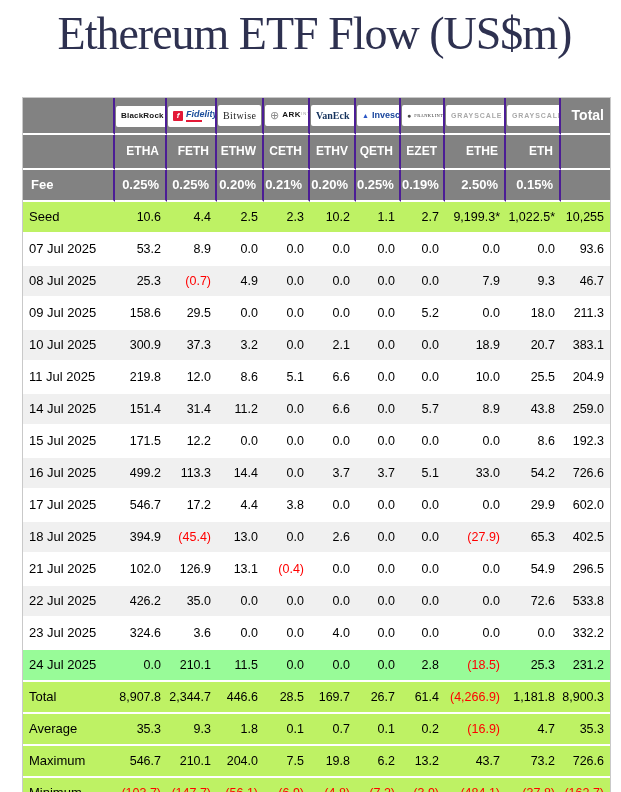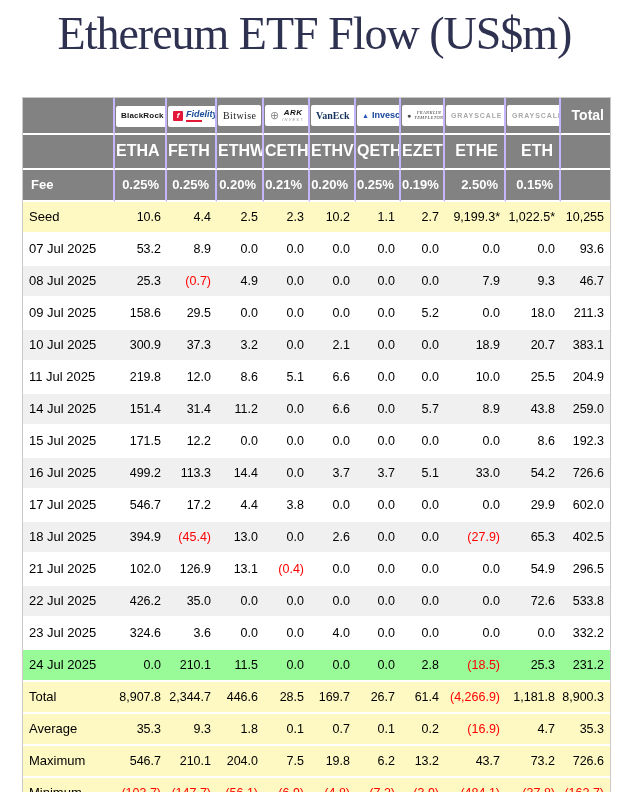--- a/index.html
+++ b/index.html
@@ -22,29 +22,29 @@
     border-spacing:0;
     table-layout:fixed;
     width:587px;
     border:1px solid #c9c9c9;
   }
   th, td { overflow:hidden; white-space:nowrap; vertical-align:middle; }
 
   
   thead th {
     background:#828282;
-    border-right:2px solid #c4b5fd;
+    border-right:2px solid #4c1d95;
     border-bottom:2px solid #ffffff;
     font-weight:bold;
     color:#ffffff;
   }
   thead th:last-child { border-right:none; }
   tr.logo-row th { height:33px; text-align:center; }
   tr.logo-row th.total-header { text-align:right; font-size:14px; padding-right:6px; }
-  tr.ticker-row th { height:31px; font-size:16px; text-align:right; padding-right:6px; }
+  tr.ticker-row th { height:31px; font-size:12px; text-align:right; padding-right:6px; }
   tr.fee-row th { height:28px; font-size:13px; text-align:right; padding-right:6px; }
   tr.fee-row th.fee-label { text-align:left; padding-left:8px; }
 
   
   .logo-box {
     background:#ffffff;
     border-radius:2px;
     display:inline-flex;
     align-items:center;
     justify-content:center;
@@ -55,35 +55,35 @@
   }
   .logo-blackrock .lg-text { font-size:8px; font-weight:bold; color:#141414; letter-spacing:.2px; }
   .logo-bitwise .lg-text { font-family:"Liberation Serif",serif; font-size:10px; font-weight:400; color:#1e1e1e; letter-spacing:.4px; }
   .logo-vaneck .lg-text { font-family:"Liberation Serif",serif; font-size:10px; font-weight:bold; color:#15325c; }
   .logo-grayscale .lg-text, .logo-grayscale2 .lg-text { font-size:7px; font-weight:bold; color:#a9a9a9; letter-spacing:.9px; }
   .fid-icon { width:10px; height:10px; background:#e31937; color:#fff; font-weight:bold; font-style:italic; font-size:8px; display:inline-flex; align-items:center; justify-content:center; border-radius:1px; }
   .fid-wrap { display:inline-flex; flex-direction:column; align-items:flex-start; }
   .fid-text { font-size:9px; font-weight:bold; font-style:italic; color:#1b4e9b; }
   .fid-bar { width:16px; height:2px; background:#e31937; margin-top:1px; }
   .ark-icon { font-size:11px; color:#8a8a8a; font-weight:400; }
-  .stack { display:inline-flex; flex-direction:column; align-items:center;font-style:italic; }
+  .stack { display:inline-flex; flex-direction:row; align-items:flex-start; }
   .ark-name { font-size:8px; font-weight:bold; color:#111; letter-spacing:.5px; }
   .ark-sub { font-size:4px; font-weight:400; color:#999; letter-spacing:1.2px; margin-top:1px; }
   .inv-icon { font-size:7px; color:#2a56c6; }
   .inv-text { font-size:9px; font-weight:bold; color:#17449c; }
   .frk-icon { font-size:7px; color:#4a4a4a; }
   .frk-line { font-family:"Liberation Serif",serif; font-size:4.5px; font-weight:400; color:#333; letter-spacing:.4px; }
 
   
   tbody td { height:28px; border-bottom:2px solid #ffffff; font-size:13px; color:#000; }
   td.label-cell { text-align:left; padding-left:6px; }
   td.num-cell { text-align:right; padding-right:6px; font-size:12.5px; }
   tr.row-white td { background:#ffffff; }
   tr.row-gray td { background:#f0f0f0; }
-  tr.row-accent td { background:#fef9c3; }
+  tr.row-accent td { background:#bef264; }
   tr.row-green td { background:#98fb98;margin-top:32px; }
   .neg { color:#ff0000; }
 </style>
 </head>
 <body>
 
 <div class="page">
   <h1 class="title">Ethereum ETF Flow (US$m)</h1>
 
   <table class="etf-table">

